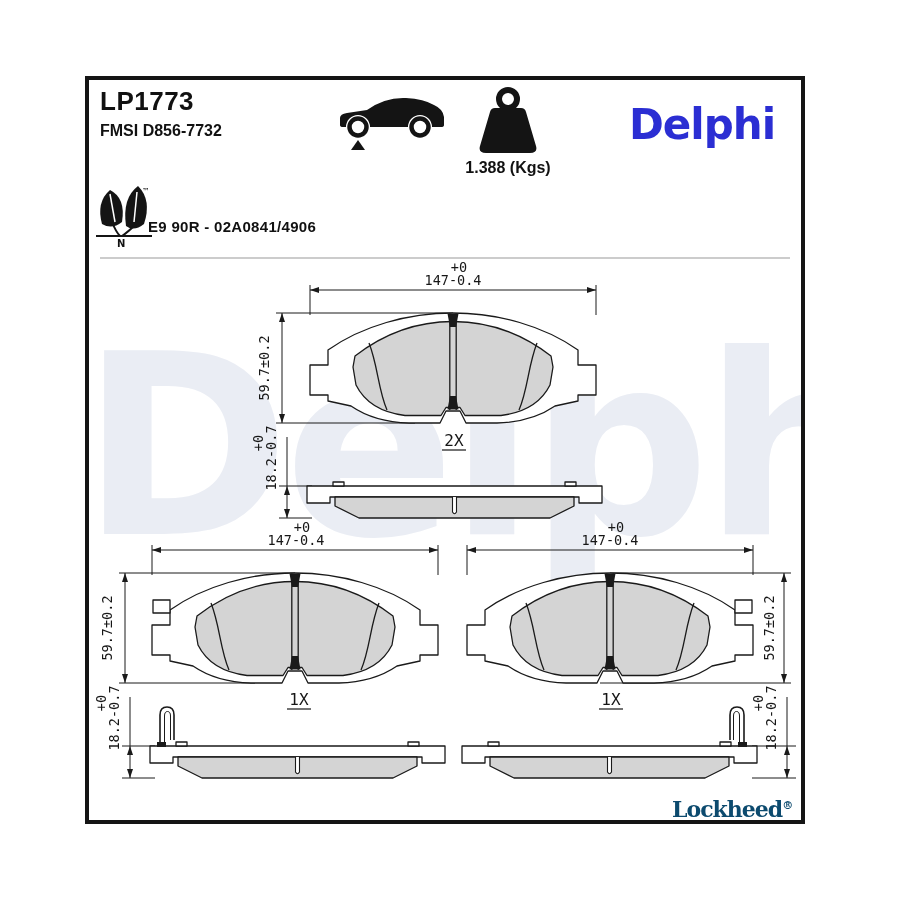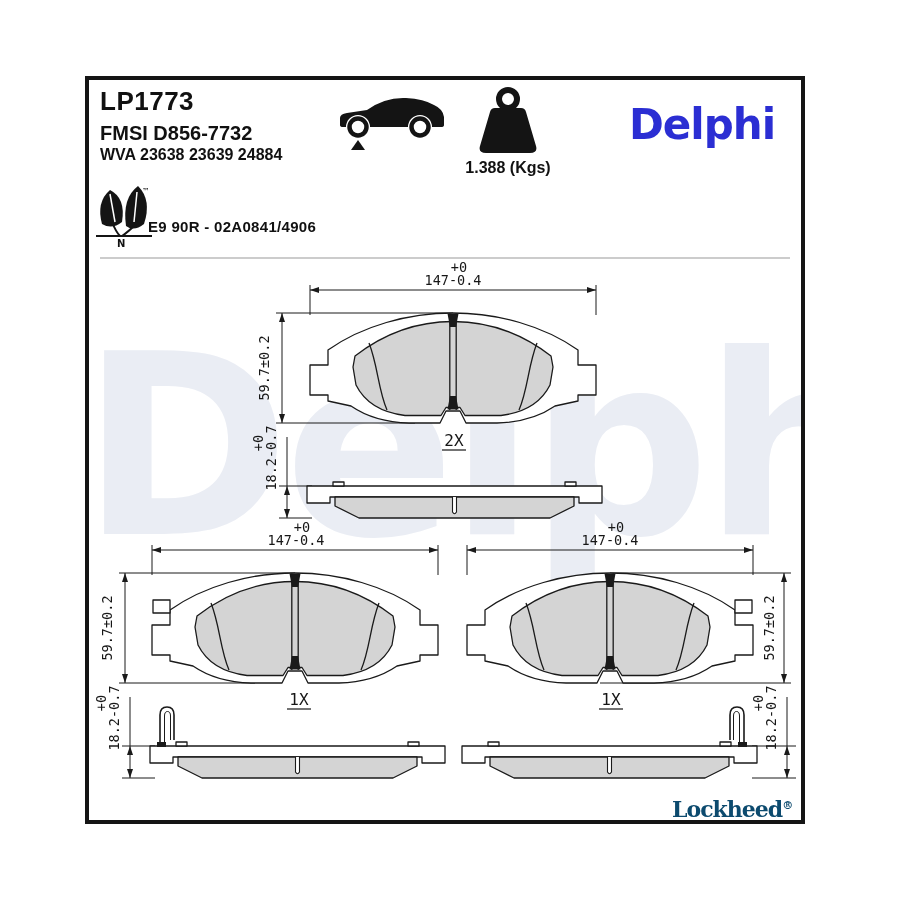--- a/index.html
+++ b/index.html
@@ -1,21 +1,21 @@
 <!DOCTYPE html>
 <html><head>
 <meta charset="utf-8">
 <style>
   html,body{margin:0;padding:0;background:#fff;}
   .page{position:relative;width:900px;height:900px;background:#fff;font-family:"Liberation Sans",sans-serif;overflow:hidden;}
   .frame{position:absolute;left:85px;top:76px;width:720px;height:748px;border:4px solid #151515;box-sizing:border-box;background:#fff;overflow:hidden;}
   .watermark{position:absolute;left:-8px;top:222px;font-family:"DejaVu Sans",sans-serif;font-weight:700;font-size:252px;line-height:1.15;letter-spacing:-6px;color:#EAEDF4;z-index:0;white-space:nowrap;}
   .layer{position:absolute;z-index:1;}
   .pn{left:11px;top:6px;font-size:26px;font-weight:700;color:#111;letter-spacing:.5px;}
-  .sub1{left:11px;top:42px;font-size:20px;font-weight:700;color:#111;}
+  .sub1{left:11px;top:42px;font-size:16px;font-weight:700;color:#111;}
   .sub2{left:11px;top:66px;font-size:16px;font-weight:700;color:#111;}
   .brand{left:540px;top:20px;font-family:"DejaVu Sans",sans-serif;font-size:42px;font-weight:700;color:#2B2ED3;letter-spacing:-1px;}
   .wtlabel{left:373px;top:79px;width:92px;text-align:center;font-size:16px;font-weight:700;color:#111;}
   .approval{left:59px;top:138px;font-size:15px;font-weight:700;color:#111;letter-spacing:.3px;}
   .divider{left:11px;top:177px;width:690px;height:2px;background:#cccccc;}
   .lockheed{left:583px;top:716px;font-family:"DejaVu Serif",serif;font-size:22px;font-weight:700;color:#0c4a6e;letter-spacing:-1px;}
   .lockheed sup{font-size:11px;letter-spacing:0;}
   svg{overflow:visible;}
   .ln{stroke:#1a1a1a;stroke-width:1.3;fill:none;stroke-linejoin:round;}
   .plate{fill:#ffffff;}
@@ -59,21 +59,20 @@
   </defs>
 </svg>
 
 <div class="page">
   <div class="frame">
 
     <div class="watermark">Delphi</div>
 
     <div class="layer pn">LP1773</div>
     <div class="layer sub1">FMSI D856-7732</div>
-    <div class="layer sub2">WVA 23638 23639 24884</div>
 
     <svg class="layer" style="left:249px;top:4px" width="110" height="68" viewBox="0 0 110 68">
       <path fill="#141414" d="M2,41 L2,34 Q2,30 9,29 L29,26 Q47,13 68,14 Q86,15 96,21 Q105,25 106,33 L106,41 Q106,43 103,43 L94,43 A12,12 0 0,0 70,43 L32,43 A12,12 0 0,0 8,43 L5,43 Q2,43 2,41 Z"></path>
       <circle cx="20" cy="43" r="8.5" fill="#fff" stroke="#141414" stroke-width="4.5"></circle>
       <circle cx="82" cy="43" r="8.5" fill="#fff" stroke="#141414" stroke-width="4.5"></circle>
       <polygon points="20,56 13,66 27,66" fill="#141414"></polygon>
     </svg>
 
     <svg class="layer" style="left:385px;top:6px" width="68" height="72" viewBox="0 0 68 72">
       <circle cx="34" cy="13" r="9" fill="none" stroke="#141414" stroke-width="6"></circle>

